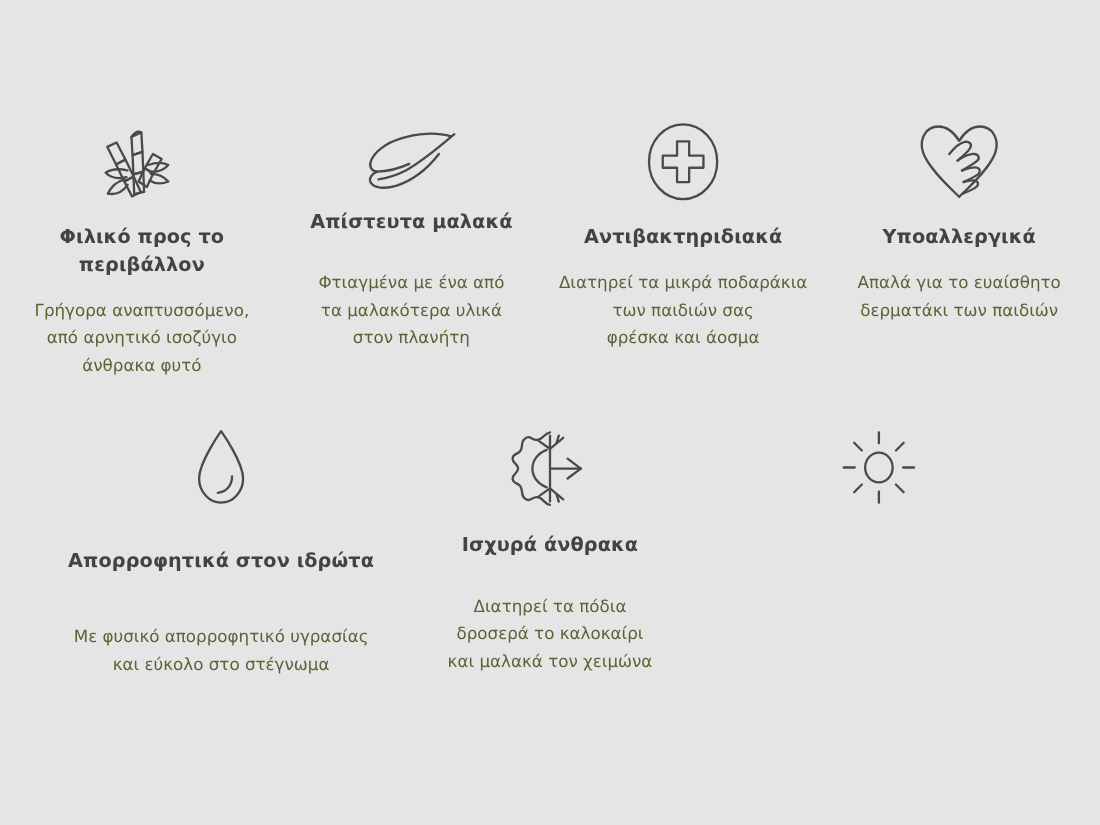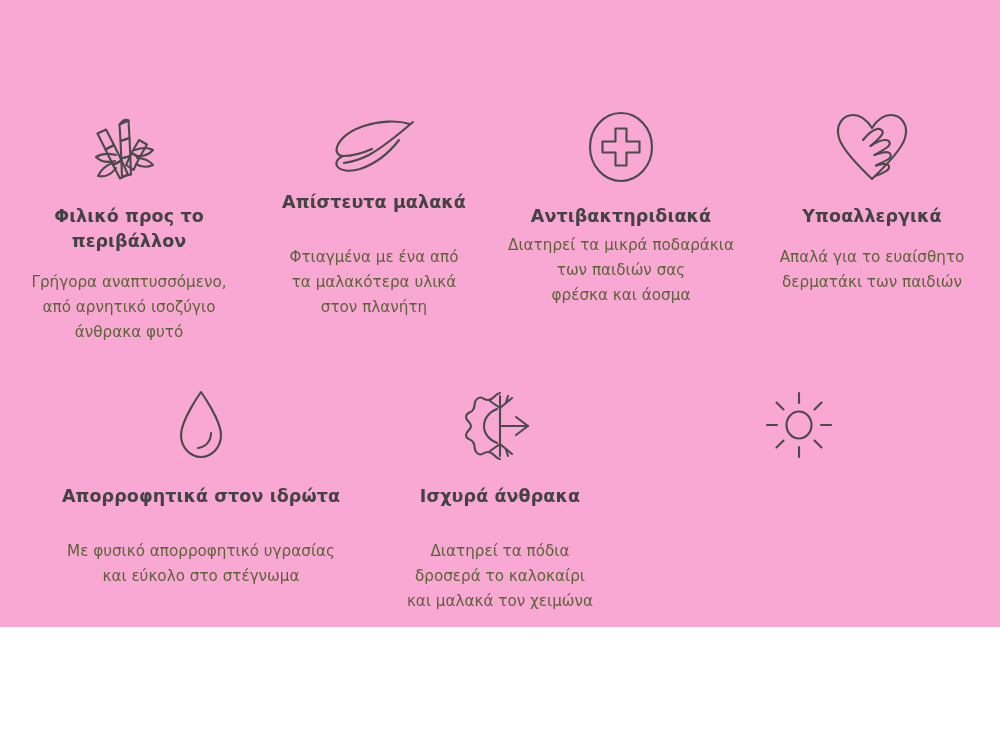--- a/index.html
+++ b/index.html
@@ -9,22 +9,22 @@
   body {
     width: 1000px;
     height: 750px;
     background: #ffffff;
     font-family: "DejaVu Sans", "Liberation Sans", sans-serif;
     overflow: hidden;
   }
   .board {
     position: relative;
     width: 1000px;
-    height: 627px;
-    background: #f9a8d4;
+    height: 750px;
+    background: #e5e5e5;
   }
   .row {
     position: absolute;
     left: 0;
     width: 1000px;
     display: flex;
     justify-content: center;
     align-items: flex-start;
   }
   .row-1 { top: 104px; }
@@ -66,27 +66,27 @@
   .r1c1 { width: 250px; }
   .r1c2 { width: 240px; }
   .r1c3 { width: 254px; }
   .r1c4 { width: 248px; }
   .r1c1 .card-title { margin-top: 14px; }
   .r1c2 .card-title { }
   .r1c3 .card-title { margin-top: 14px; }
   .r1c4 .card-title { margin-top: 14px; }
   .r1c1 .card-body { margin-top: 16px; }
   .r1c2 .card-body { margin-top: 30px; }
-  .r1c3 .card-body { margin-top: 4px; }
+  .r1c3 .card-body { margin-top: 16px; }
   .r1c4 .card-body { margin-top: 16px; }
 
   .r1c1 .icon-wrap { margin-left: -12px; }
 
   
-  .r2c1 { width: 300px; }
+  .r2c1 { width: 300px; gap: 14px; }
   .r2c2 { width: 298px; }
   .r2c3 { width: 300px; }
   .r2c1 .card-title { margin-top: 16px; }
   .r2c2 .card-title { margin-top: 16px; }
   .r2c3 .card-title { margin-top: 16px; }
   .r2c1 .card-body { margin-top: 30px; }
   .r2c2 .card-body { margin-top: 30px; }
   .r2c3 .card-body { margin-top: 6px; }
   .r2c1 .icon-wrap { margin-left: 0px; }
   .r2c3 .icon-wrap { margin-left: 0px; }

